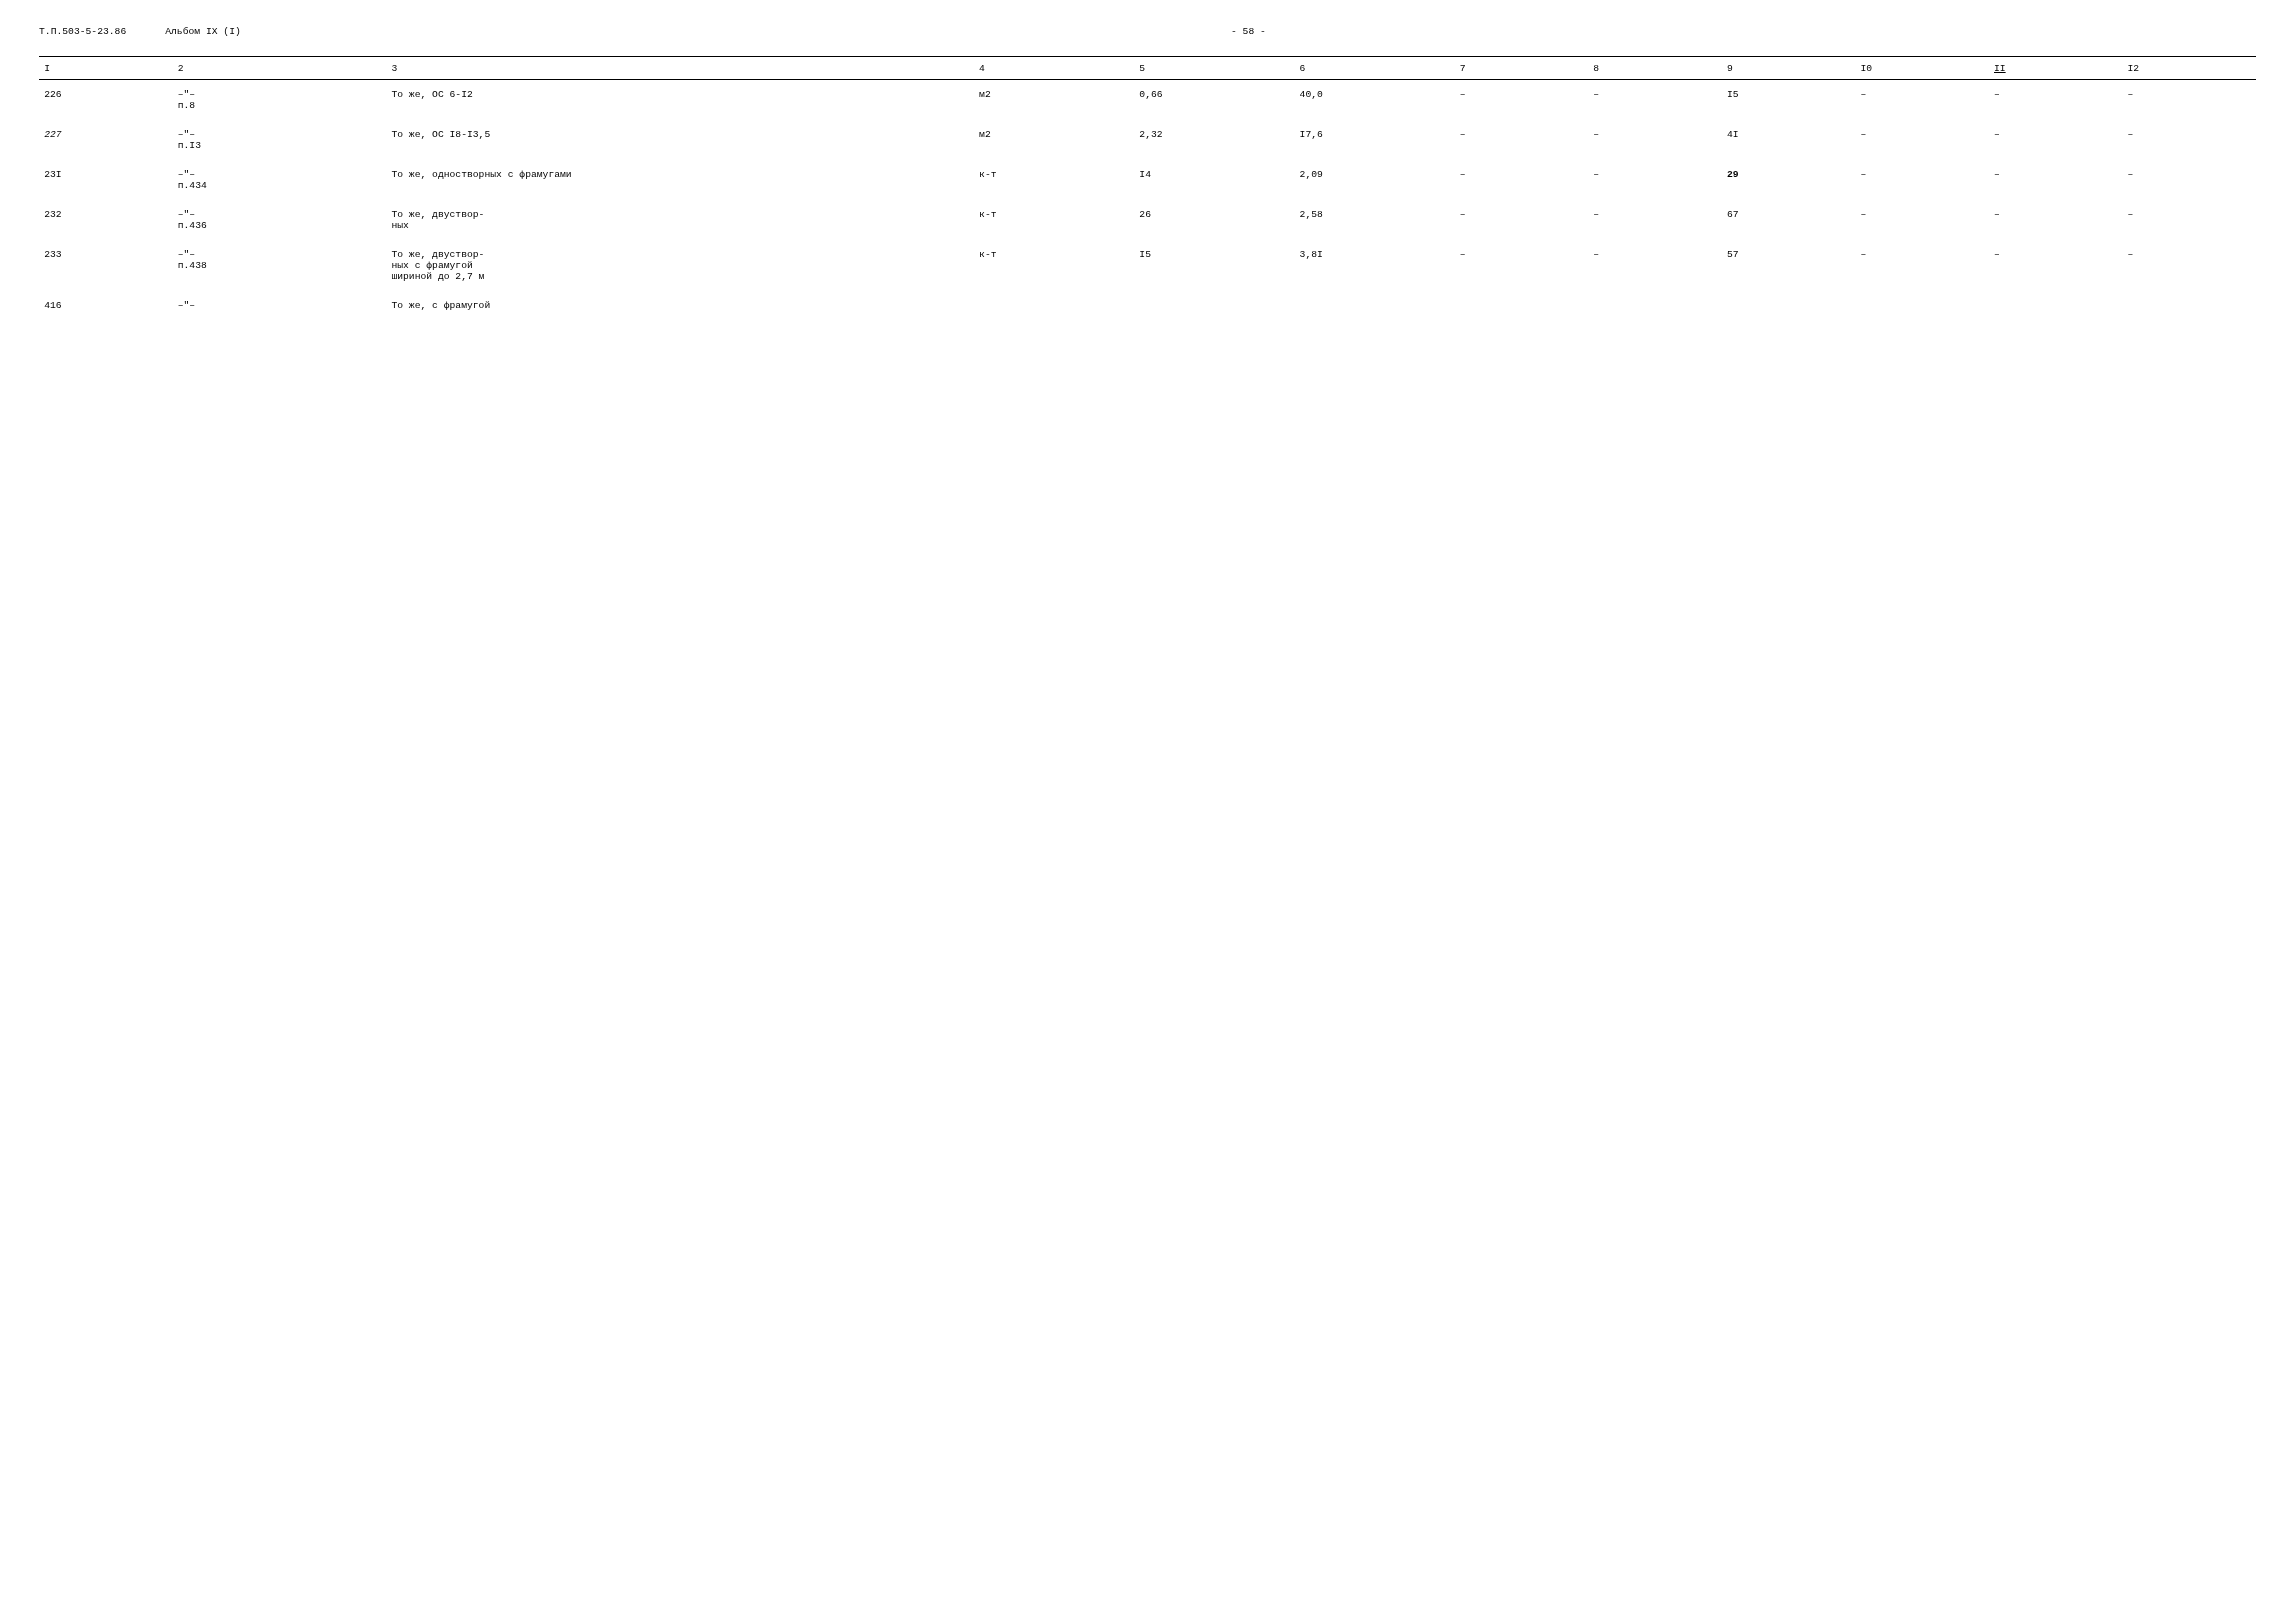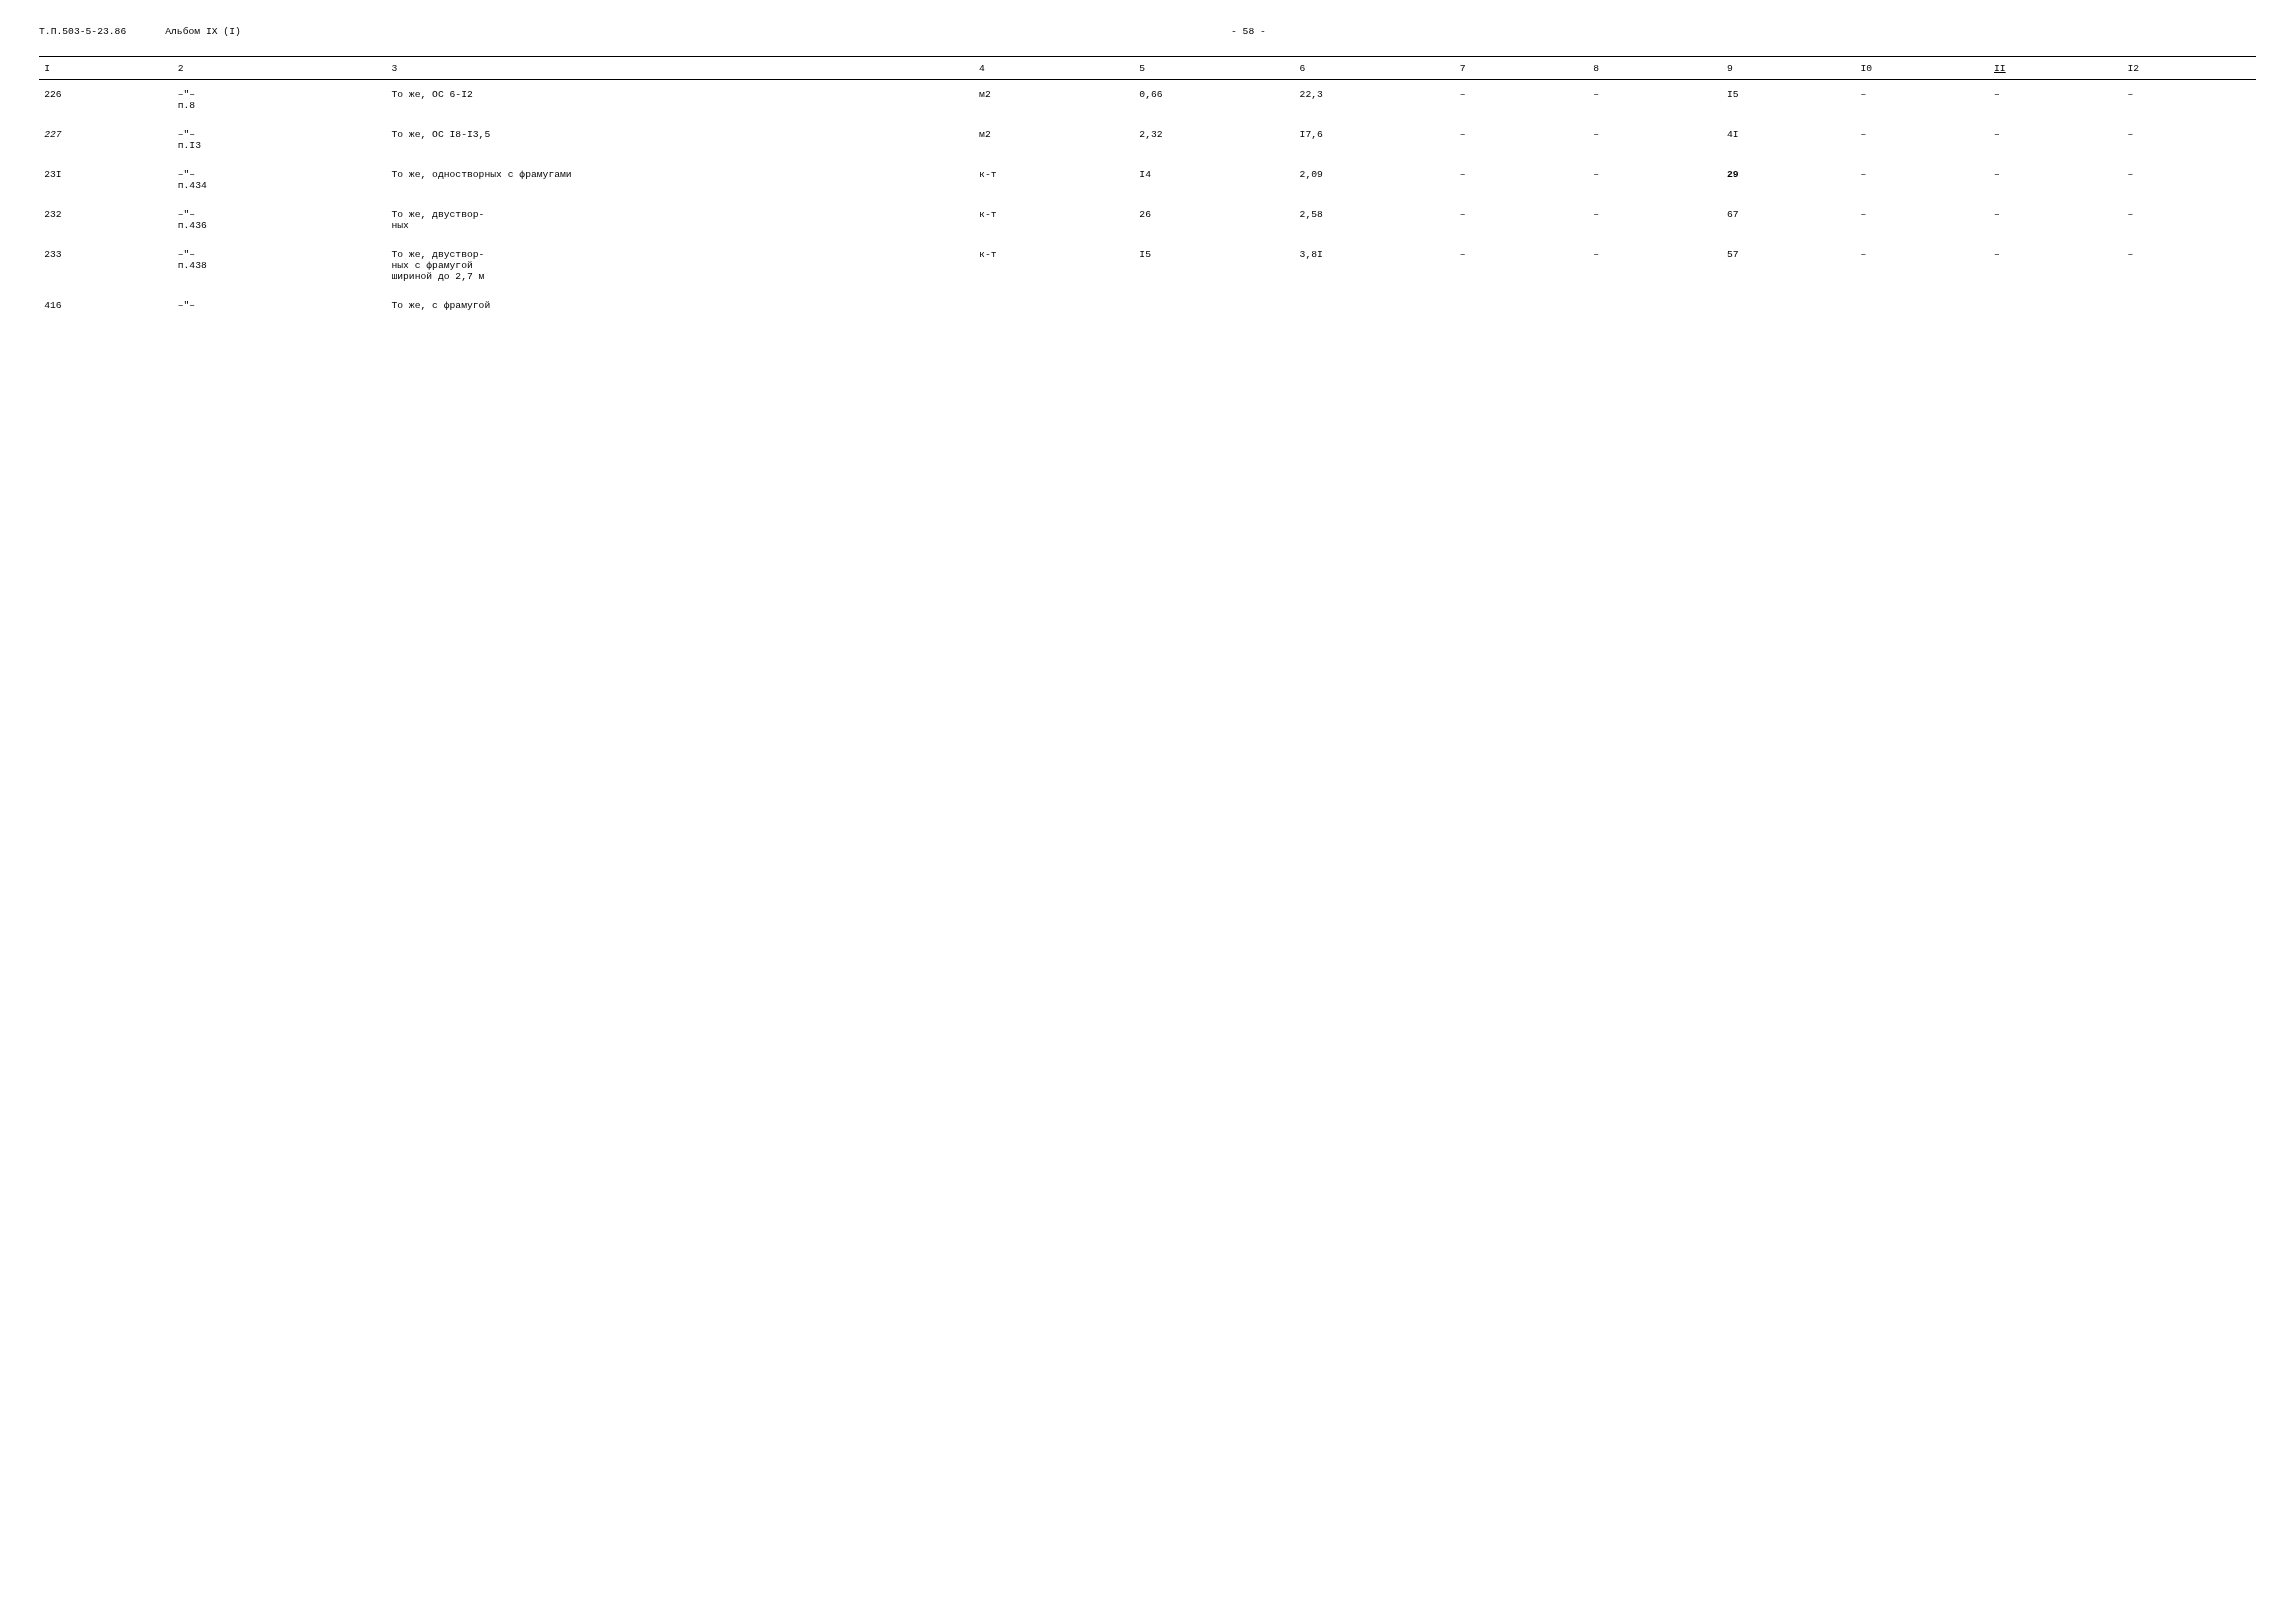--- a/index.html
+++ b/index.html
@@ -111,21 +111,21 @@
     </tr>
   </thead>
   <tbody id="table-body">
   <tr class="data-row">
         <td style="white-space: pre-line; vertical-align: top;">226</td>
         <td style="white-space: pre-line; vertical-align: top;">–"–
 п.8</td>
         <td style="white-space: pre-line; vertical-align: top;">То же, ОС 6-I2</td>
         <td style="white-space: pre-line; vertical-align: top;">м2</td>
         <td style="white-space: pre-line; vertical-align: top;">0,66</td>
-        <td style="white-space: pre-line; vertical-align: top;">22,3</td>
+        <td style="white-space: pre-line; vertical-align: top;">40,0</td>
         <td style="white-space: pre-line; vertical-align: top;">–</td>
         <td style="white-space: pre-line; vertical-align: top;">–</td>
         <td style="white-space: pre-line; vertical-align: top;">I5</td>
         <td style="white-space: pre-line; vertical-align: top;">–</td>
         <td style="white-space: pre-line; vertical-align: top;">–</td>
         <td style="white-space: pre-line; vertical-align: top;">–</td>
       </tr>
       <tr class="data-row">
         <td style="white-space: pre-line; vertical-align: top; font-style: italic;">227</td>
         <td style="white-space: pre-line; vertical-align: top;">–"–

